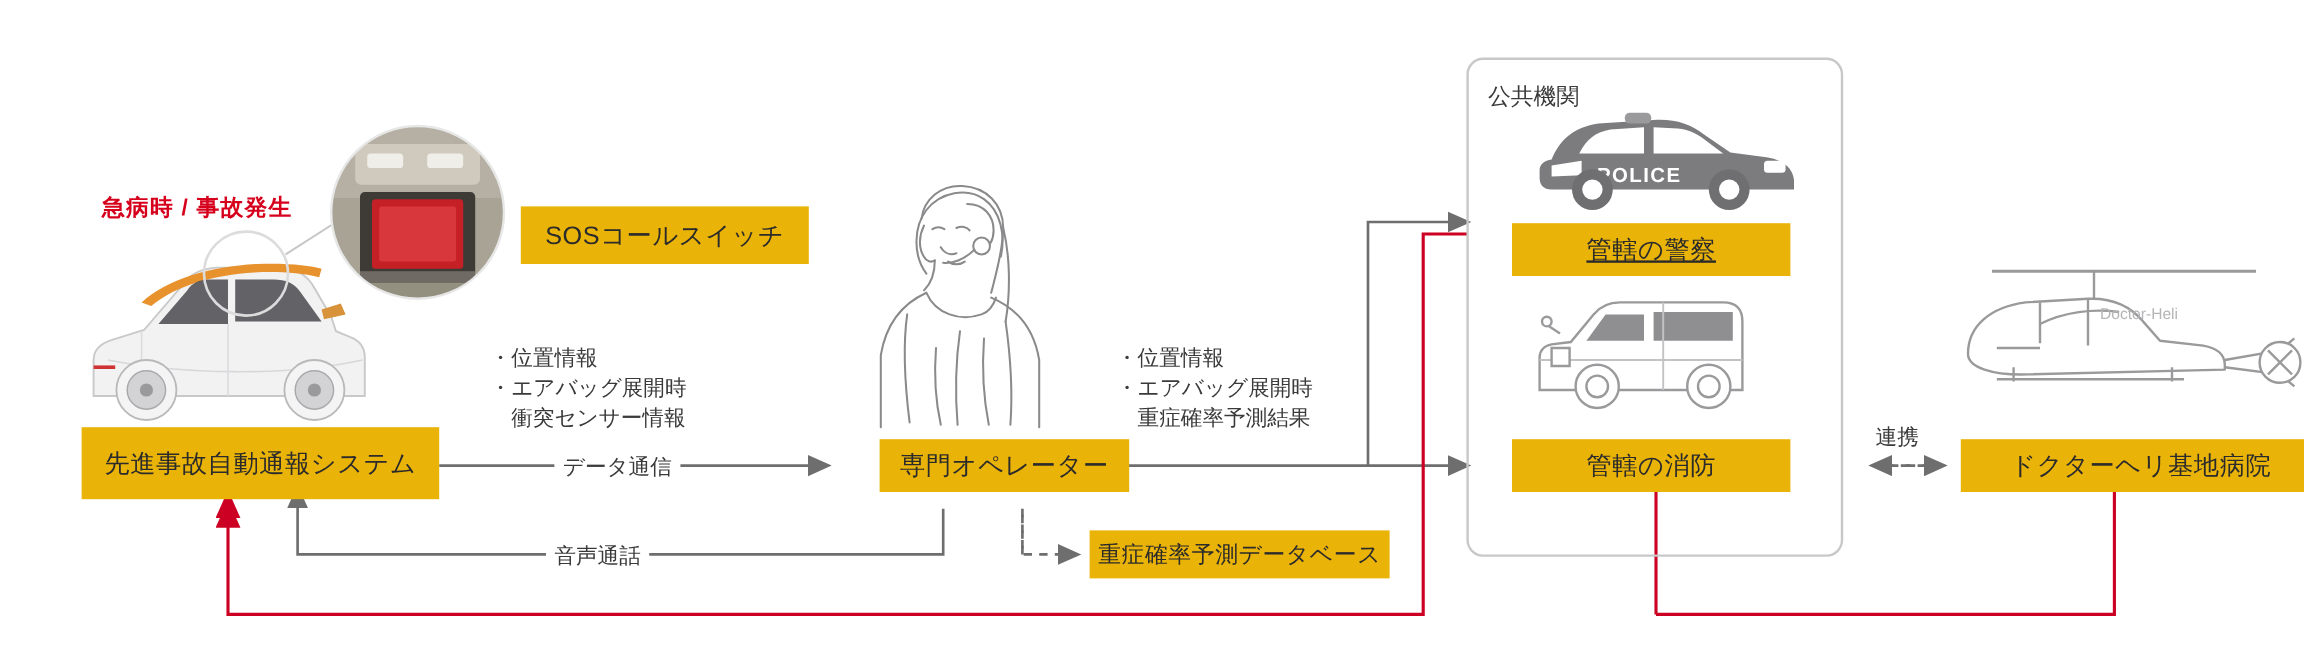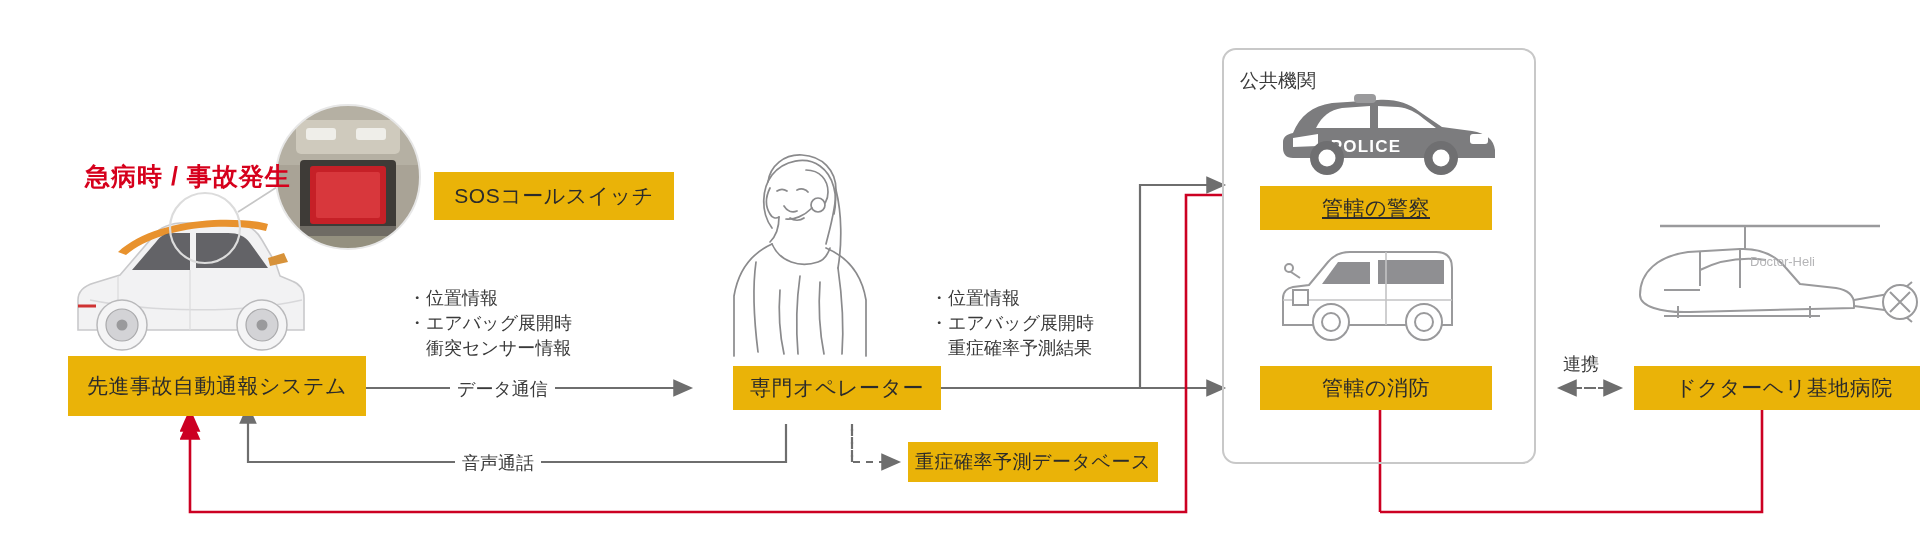--- a/index.html
+++ b/index.html
@@ -10,21 +10,21 @@
   }
   #stage{position:absolute;left:0;top:0;width:1920px;height:552px;}
   .svg-layer{position:absolute;left:0;top:0;width:1920px;height:552px;}
   .node{
     position:absolute;background:#eab308;color:#2b2b2b;
     display:flex;align-items:center;justify-content:center;
     font-size:21px;letter-spacing:.5px;white-space:nowrap;
     box-sizing:border-box;
   }
   .alert-text{
-    position:absolute;color:#d6001c;font-size:25px;font-weight:bold;
+    position:absolute;color:#d6001c;font-size:19px;font-weight:bold;
     letter-spacing:1px;white-space:nowrap;
   }
   .edge-label{
     position:absolute;font-size:18px;color:#3a3a3a;background:#fff;
     padding:0 7px;white-space:nowrap;
   }
   .list-text{
     position:absolute;font-size:18px;line-height:25px;color:#3a3a3a;
     white-space:pre;
   }
@@ -234,21 +234,21 @@
   </div>
 
   <div class="node" style="left:1260px;top:366px;width:232px;height:44px;">
     <span>管轄の消防</span>
   </div>
 
   <div class="node" style="left:1634px;top:366px;width:300px;height:44px;">
     <span>ドクターヘリ基地病院</span>
   </div>
 
-  <div class="edge-label" style="left:450px;top:377px;">データ通信</div>
+  <div class="edge-label" style="left:462px;top:377px;">データ通信</div>
   <div class="edge-label" style="left:455px;top:451px;">音声通話</div>
   <div class="edge-label" style="left:1556px;top:352px;">連携</div>
 
   <div class="list-text" style="left:408px;top:286px;">・位置情報</div>
   <div class="list-text" style="left:408px;top:311px;">・エアバッグ展開時</div>
   <div class="list-text" style="left:408px;top:336px;">　衝突センサー情報</div>
 
   <div class="list-text" style="left:930px;top:286px;">・位置情報</div>
   <div class="list-text" style="left:930px;top:311px;">・エアバッグ展開時</div>
   <div class="list-text" style="left:930px;top:336px;">　重症確率予測結果</div>

